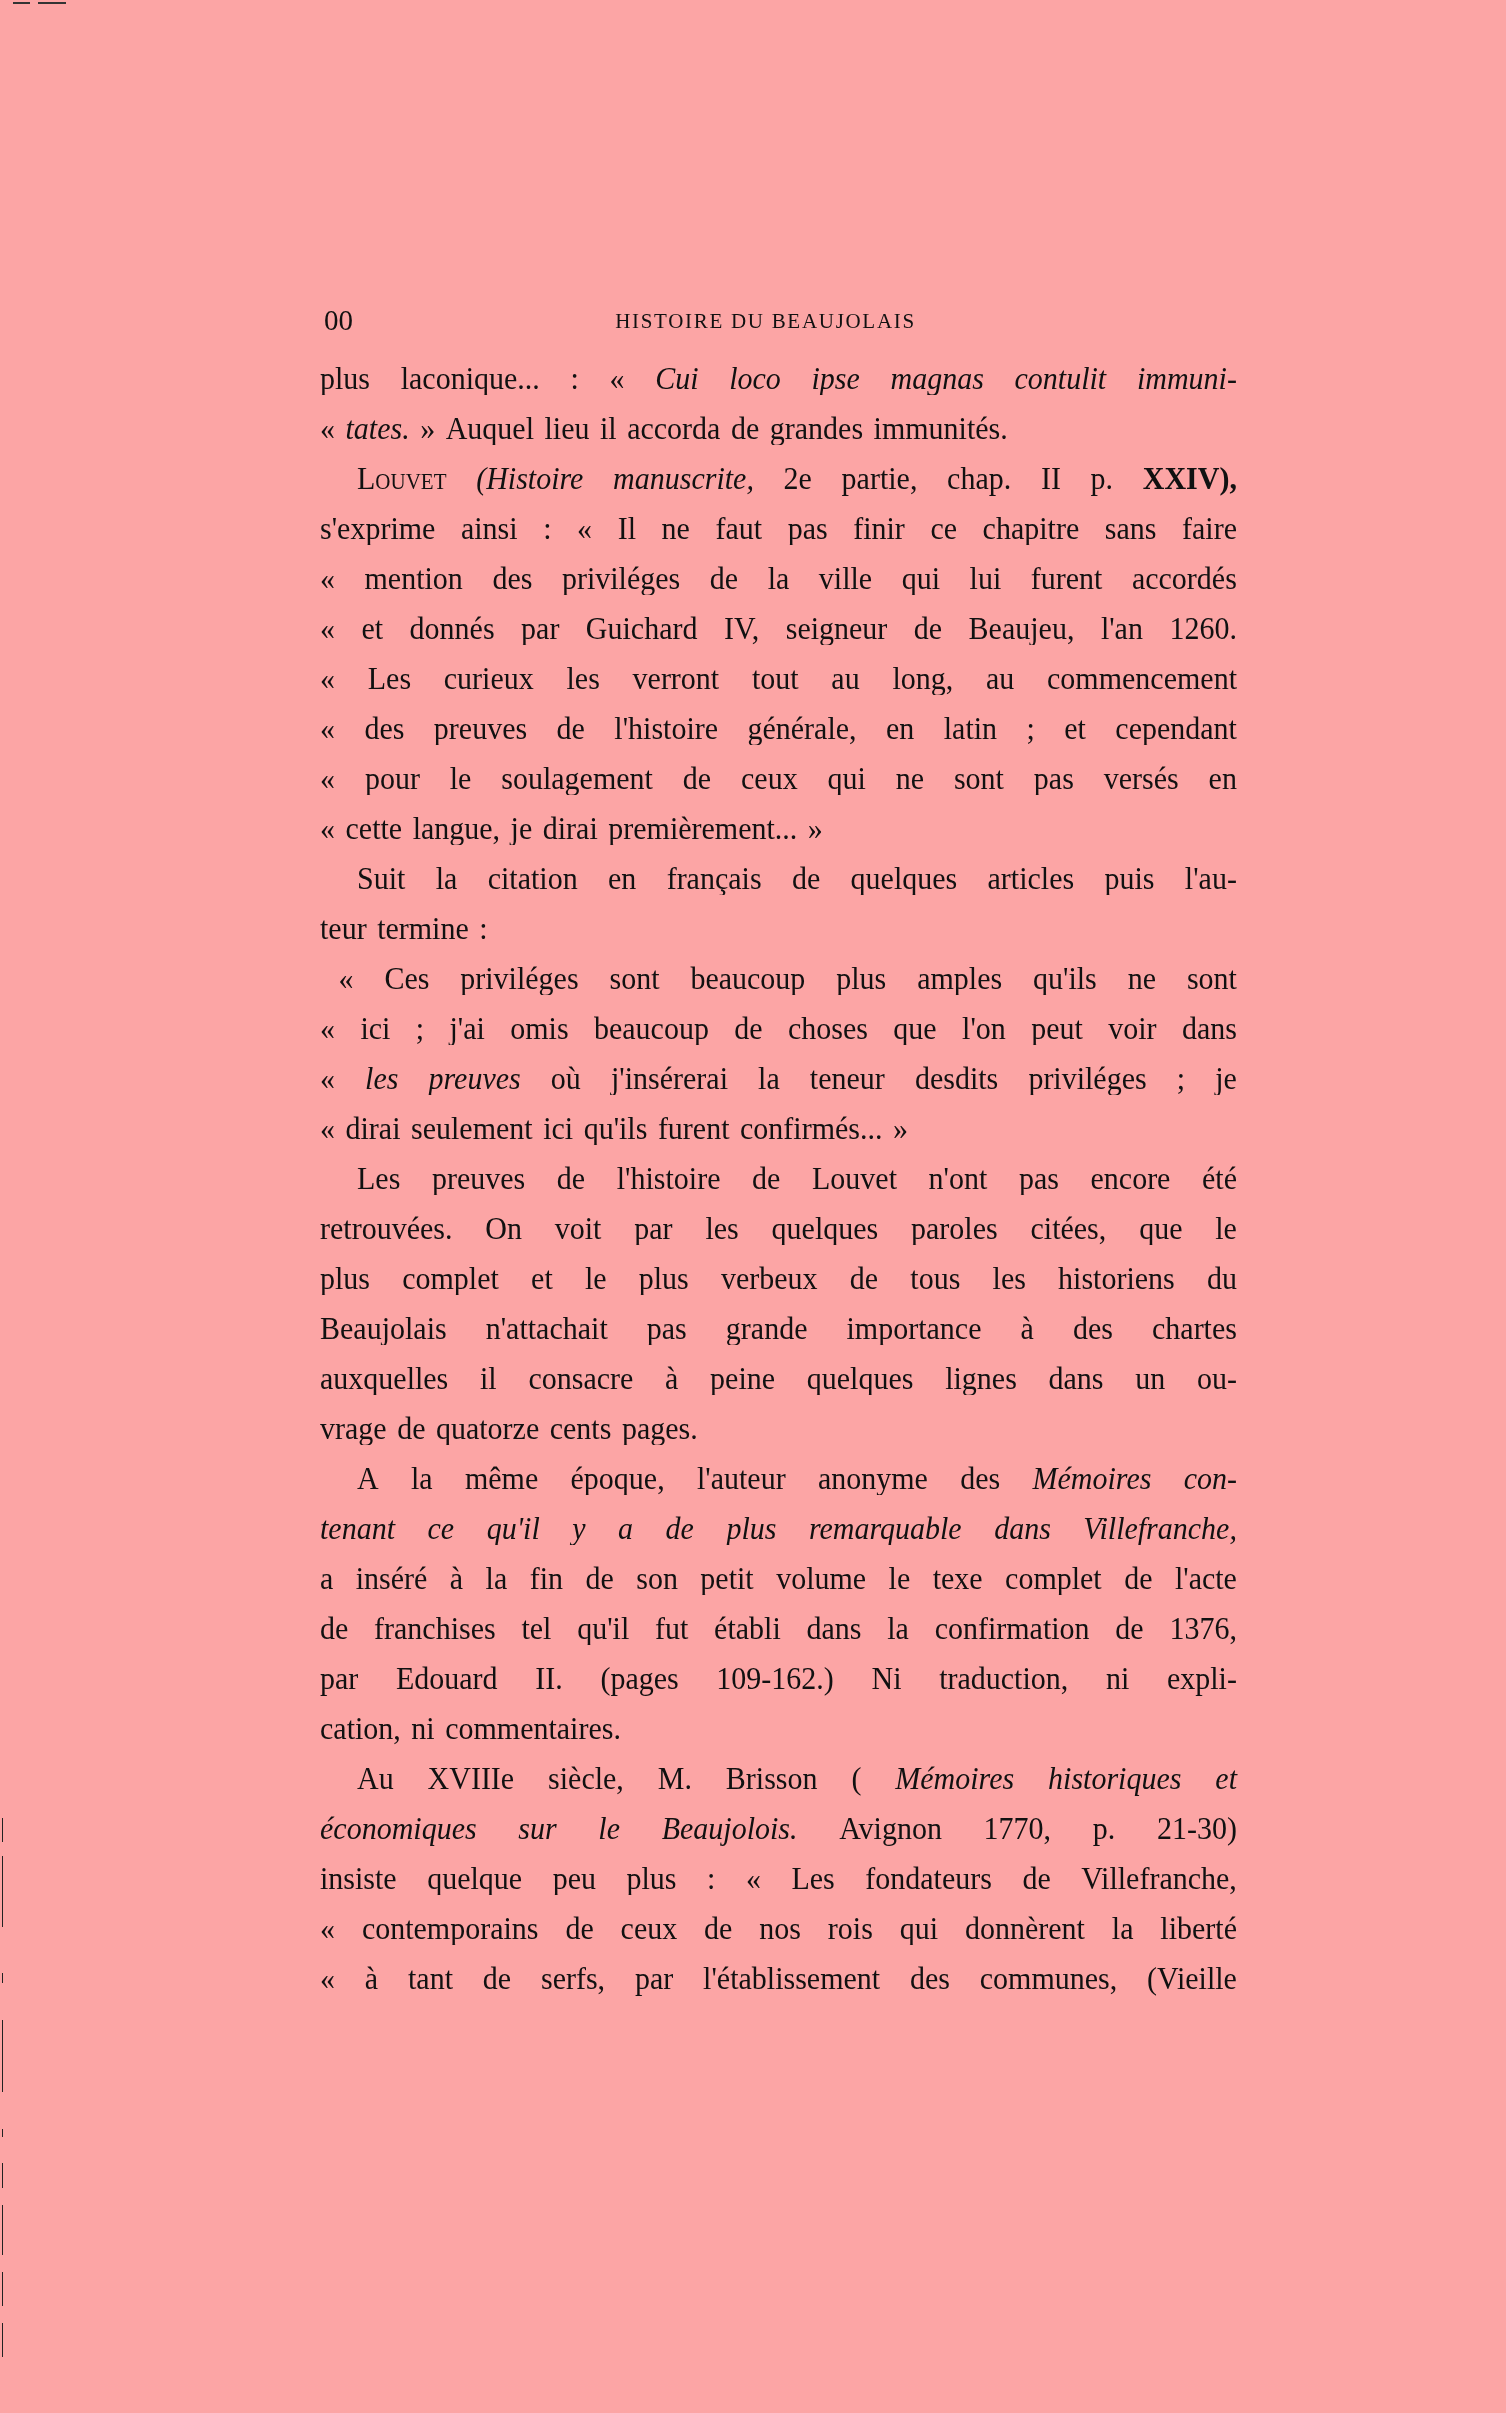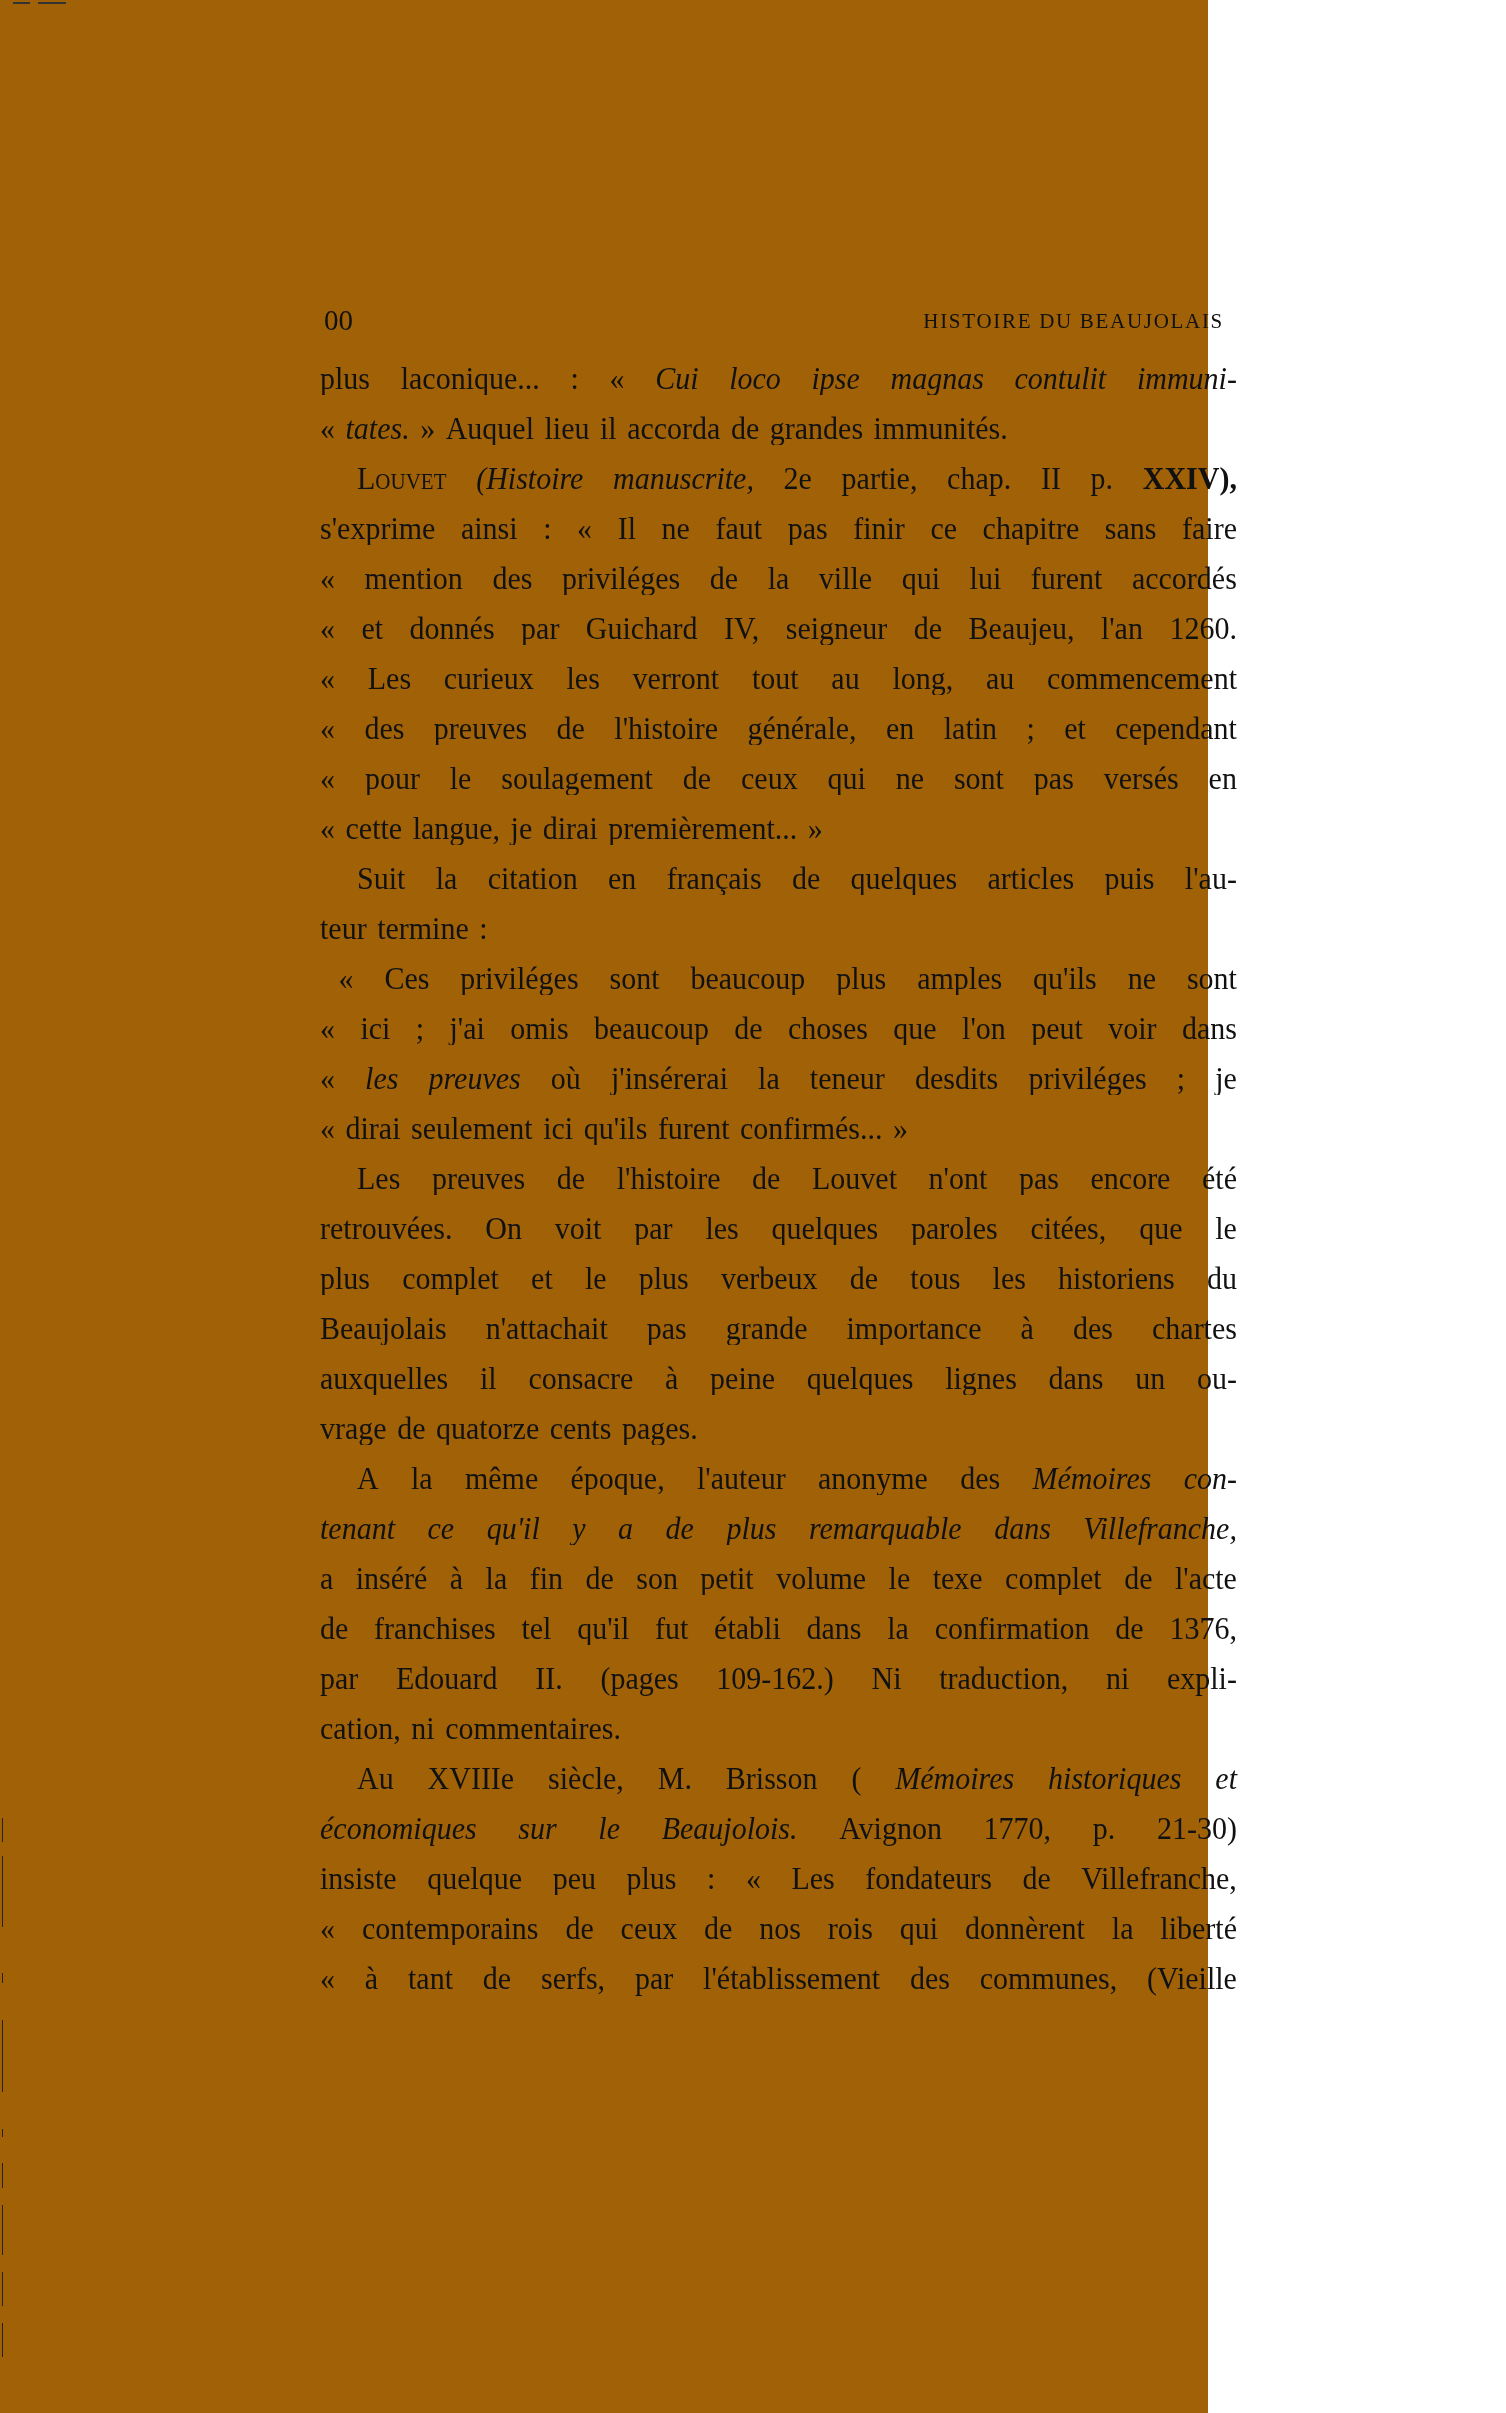--- a/index.html
+++ b/index.html
@@ -1,22 +1,22 @@
 <!DOCTYPE html>
 <html style="font-size:13.5px"><head>
 <meta charset="utf-8">
 <style>
   html, body { margin:0; padding:0; background:#ffffff; }
   body { width:1506px; height:2413px; position:relative; overflow:hidden;
          font-family:"DejaVu Serif","Liberation Serif",serif; color:#111; }
-  .page { position:absolute; left:0; top:0; width:1208px; height:2413px; background:#a16207; }
+  .page { position:absolute; left:0; top:0; width:1506px; height:2413px; background:#fca5a5; }
   .header { position:absolute; top:303px; left:307px; width:917px; height:34px; }
   .folio { position:absolute; left:17px; top:0; font-size:29px; line-height:34px;
            font-family:"Liberation Serif",serif; }
-  .running-title { position:absolute; left:0; right:0; text-align:right; top:3.4px;
+  .running-title { position:absolute; left:0; right:0; text-align:center; top:3.4px;
            font-size:21px; letter-spacing:1.7px; line-height:30px;
            font-family:"Liberation Serif",serif; }
   .body-text { position:absolute; left:320px; top:353px; width:917px; }
   .line { height:50px; line-height:50px; font-size:30px; white-space:nowrap;
           display:flex; justify-content:space-between; font-family:"Liberation Serif",serif;
           transform:scaleY(1.05); transform-origin:left center; }
   .line.last { justify-content:flex-start; gap:0.35em; }
   .line.indent { padding-left:37px; }
   .line.indent2 { padding-left:18.5px; }
   .seg { display:inline; }

